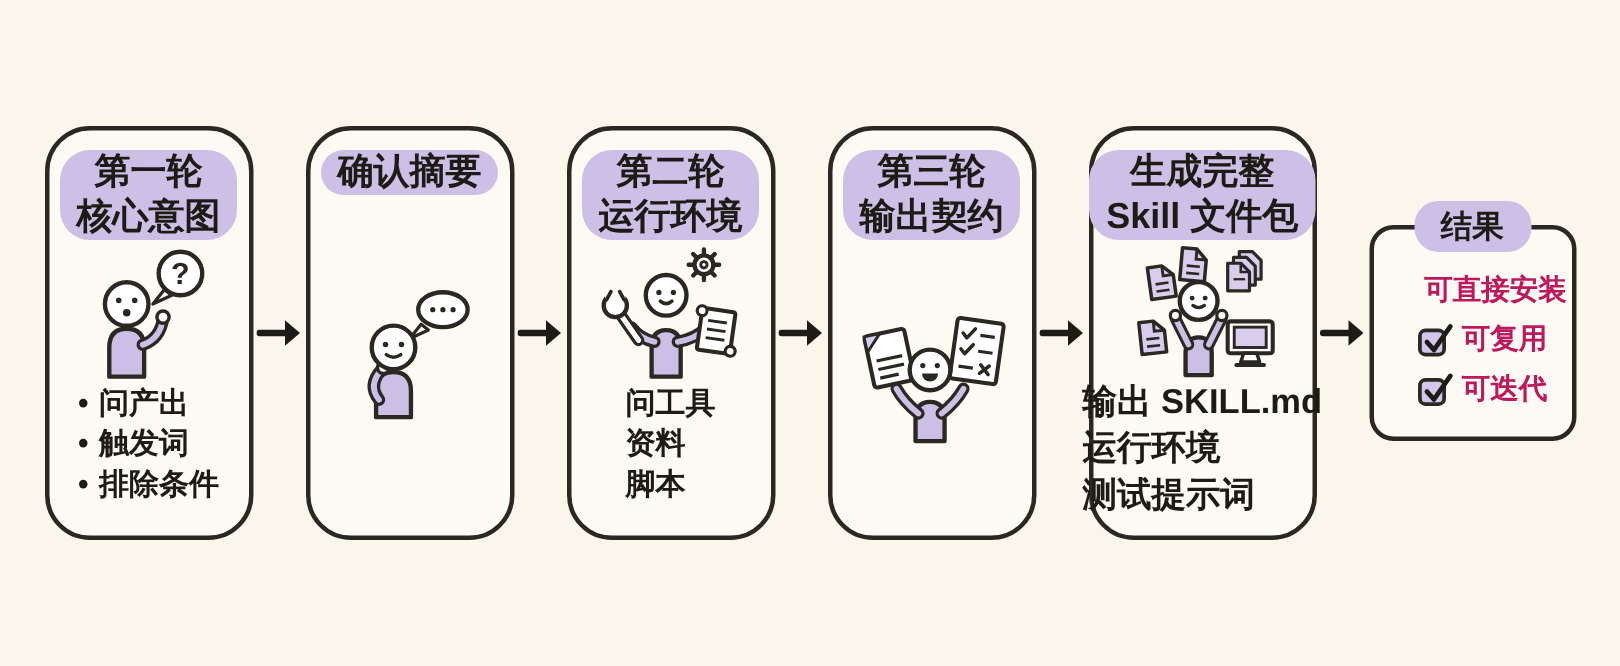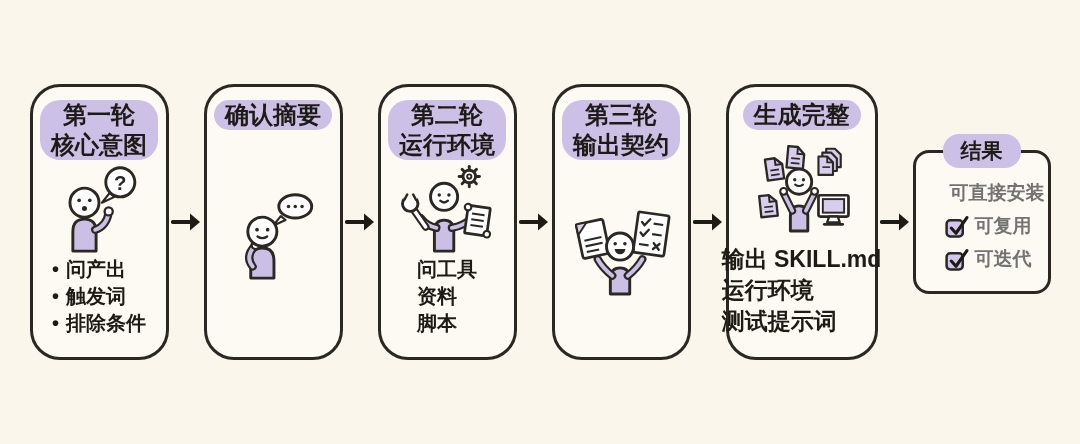--- a/index.html
+++ b/index.html
@@ -79,21 +79,21 @@
     font-size:21px;
     color:#1e1b17;
     white-space:nowrap;
   }
   .result-row {
     display:flex; align-items:center;
     margin:7px 0;
     gap:6px;
   }
   .result-row .label {
-    font-weight:bold; font-size:19px; color:#737373; white-space:nowrap;
+    font-weight:bold; font-size:19px; color:#be185d; white-space:nowrap;
   }
 </style>
 </head>
 <body>
 
 <div class="canvas">
   <div class="flow">
 
     <div class="card">
       <div class="pill">
@@ -268,20 +268,21 @@
     <div class="arrow-cell">
       <svg width="30" height="26" viewBox="0 0 30 26">
         <line x1="2" y1="13" x2="19" y2="13" stroke="#1e1b17" stroke-width="4.2" stroke-linecap="round"></line>
         <path d="M19,4.5 L29,13 L19,21.5 Z" fill="#1e1b17"></path>
       </svg>
     </div>
 
     <div class="card wide">
       <div class="pill">
         <span class="pill-line">生成完整</span>
+        <span class="pill-line">Skill 文件包</span>
       </div>
       <div class="icon-zone">
         <svg width="112" height="92" viewBox="0 0 110 95">
           <g transform="rotate(-8 26 28)">
             <path d="M18,18 h10 l7,7 v15 h-17 z" fill="#d8cded" stroke="#2b2823" stroke-width="2.4" stroke-linejoin="round"></path>
             <path d="M28,18 v7 h7" fill="none" stroke="#2b2823" stroke-width="2"></path>
             <line x1="22" y1="30" x2="31" y2="30" stroke="#2b2823" stroke-width="1.8"></line>
             <line x1="22" y1="35" x2="31" y2="35" stroke="#2b2823" stroke-width="1.8"></line>
           </g>
           <g transform="rotate(5 48 16)">

